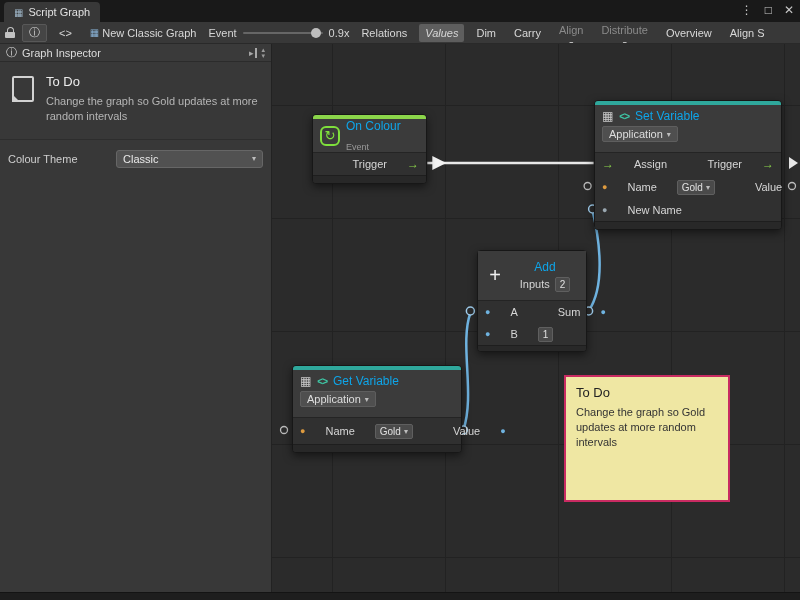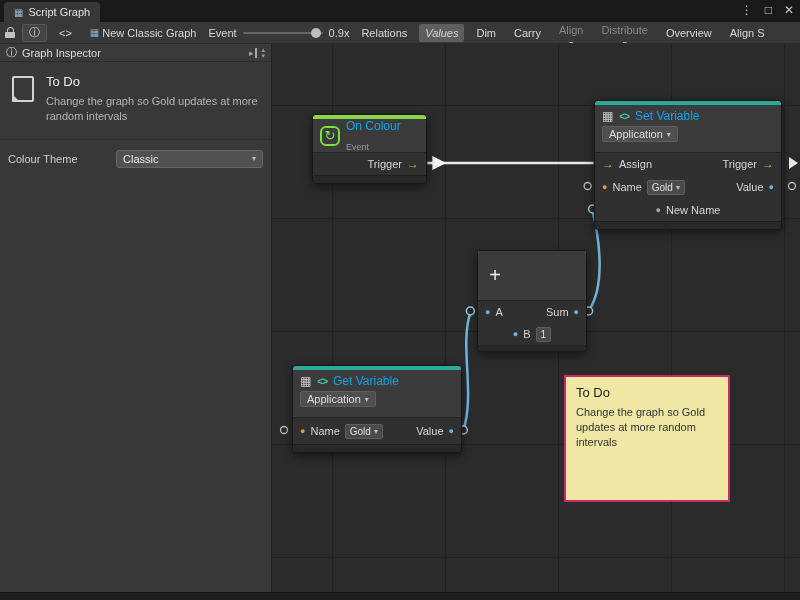--- a/index.html
+++ b/index.html
@@ -69,21 +69,21 @@
   .nhead-row { display:flex; align-items:center; gap:6px; }
   .ntitle { font-size:12px; color:#0ea5e9; }
   .nsub { font-size:9px; color:#999; margin-top:9px; }
   .squares-icon { color:#C8C8C8; font-size:12px; }
   .code-icon { color:#3EC9A7; font-weight:bold; font-size:10px; letter-spacing:-1px; }
   .loop-icon { width:20px; height:20px; border:2px solid #7FE03C; border-radius:6px; color:#7FE03C;
     display:flex; align-items:center; justify-content:center; font-size:13px; flex:none; }
   .plus-icon { font-size:20px; color:#F0F0F0; width:20px; text-align:center; flex:none; }
   .scope { margin-top:3px; height:16px; background:#4F4F4F; border:1px solid #5E5E5E; border-radius:2px;
     display:inline-flex; align-items:center; gap:4px; padding:0 6px; color:#DEDEDE; font-size:11px; }
-  .prow { display:flex; align-items:center; gap:5px; padding:0 7px;justify-content:center; }
+  .prow { display:flex; align-items:center; gap:20px; padding:0 7px; }
   .spacer { flex:1; }
   .dot { font-size:9px; line-height:1; }
   .dot.orange { color:#DE9B3F; }
   .dot.blue { color:#6FB3E0; }
   .dot.gray { color:#9AA7B0; }
   .flow-arrow { color:#8BD54A; font-weight:bold; font-size:12px; line-height:1; }
   .mini { height:15px; background:#4A4A4A; border:1px solid #5F5F5F; border-radius:2px;
     display:inline-flex; align-items:center; gap:3px; padding:0 4px; font-size:10px; color:#E0E0E0; }
   .nfoot { background:#282828; border-top:1px solid #1E1E1E; border-radius:0 0 3px 3px; }
 
@@ -269,20 +269,29 @@
         <div class="prow r3">
           <span class="dot gray">●</span>
           <span>New Name</span>
         </div>
         <div class="nfoot"></div>
       </div>
 
       <div class="node" id="node-add">
         <div class="nhead">
           <span class="plus-icon">+</span>
+          <span class="hcol">
+            <span class="ntitle">Add</span>
+            <span style="display:flex;align-items:center;gap:5px;margin-top:3px;">
+              <span>Inputs</span>
+              <span class="mini">
+                <span>2</span>
+              </span>
+            </span>
+          </span>
         </div>
         <div class="prow">
           <span class="dot blue">●</span>
           <span>A</span>
           <span class="spacer"></span>
           <span>Sum</span>
           <span class="dot blue">●</span>
         </div>
         <div class="prow">
           <span class="dot blue">●</span>

